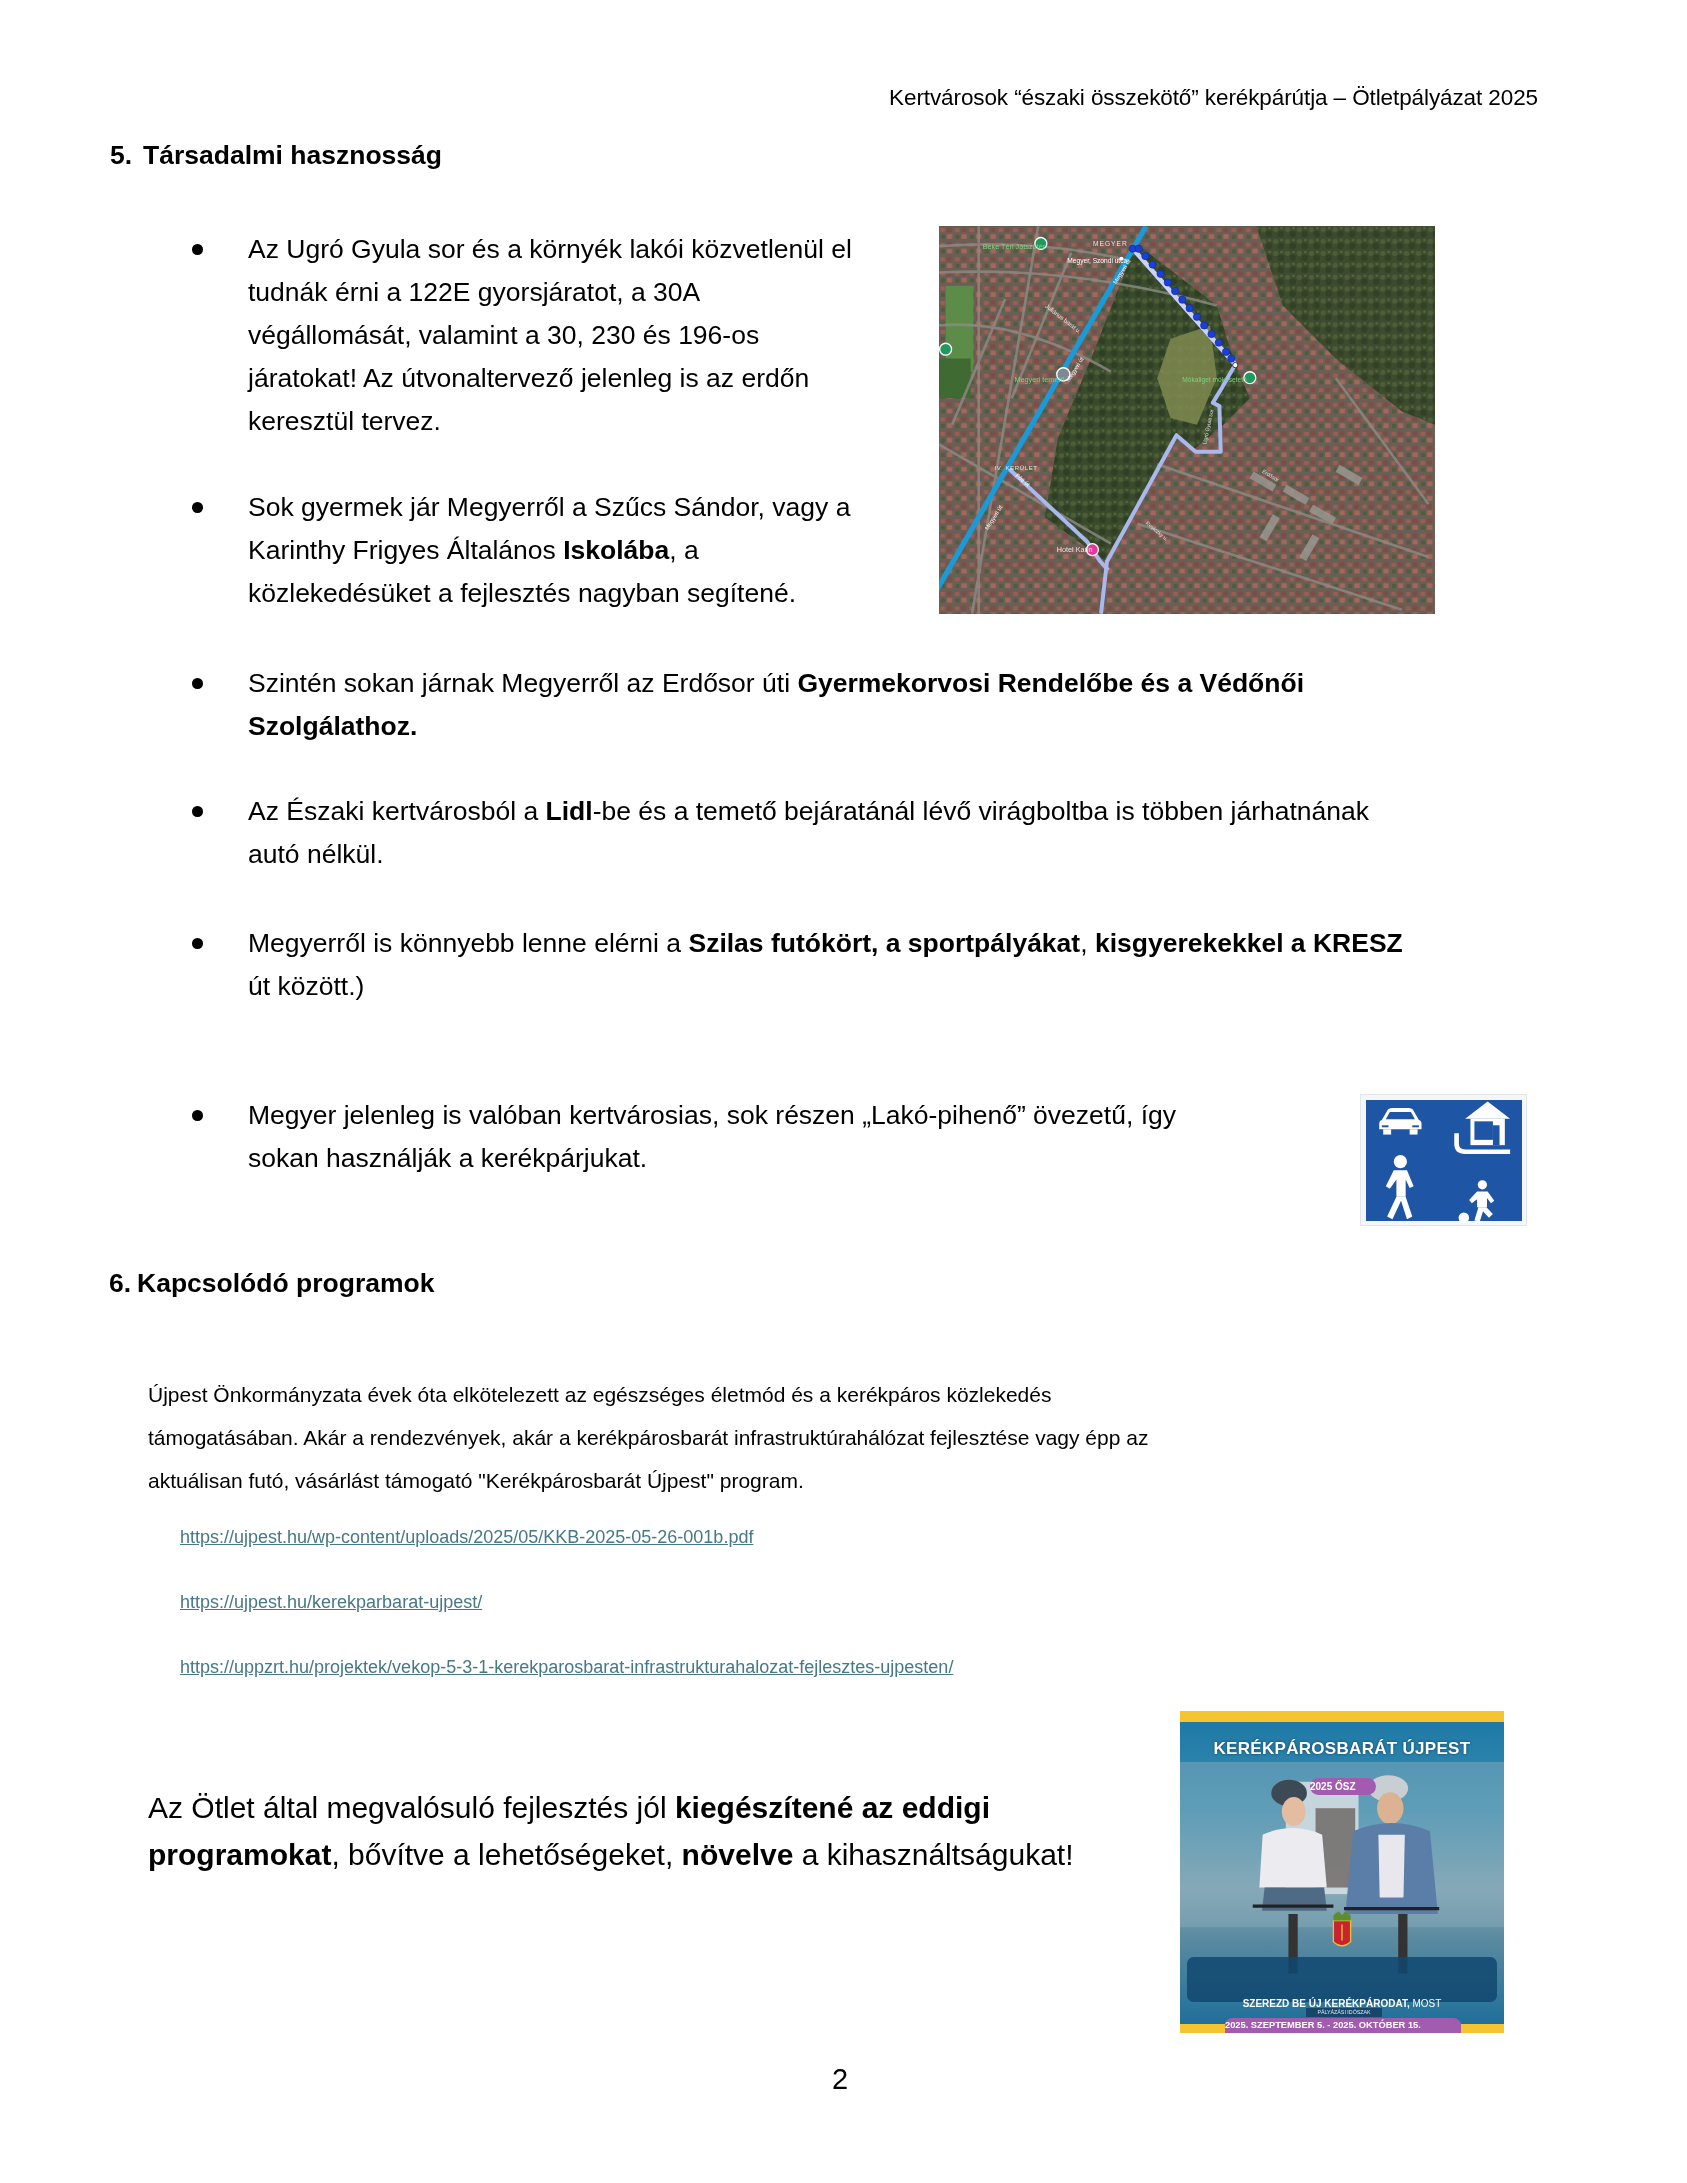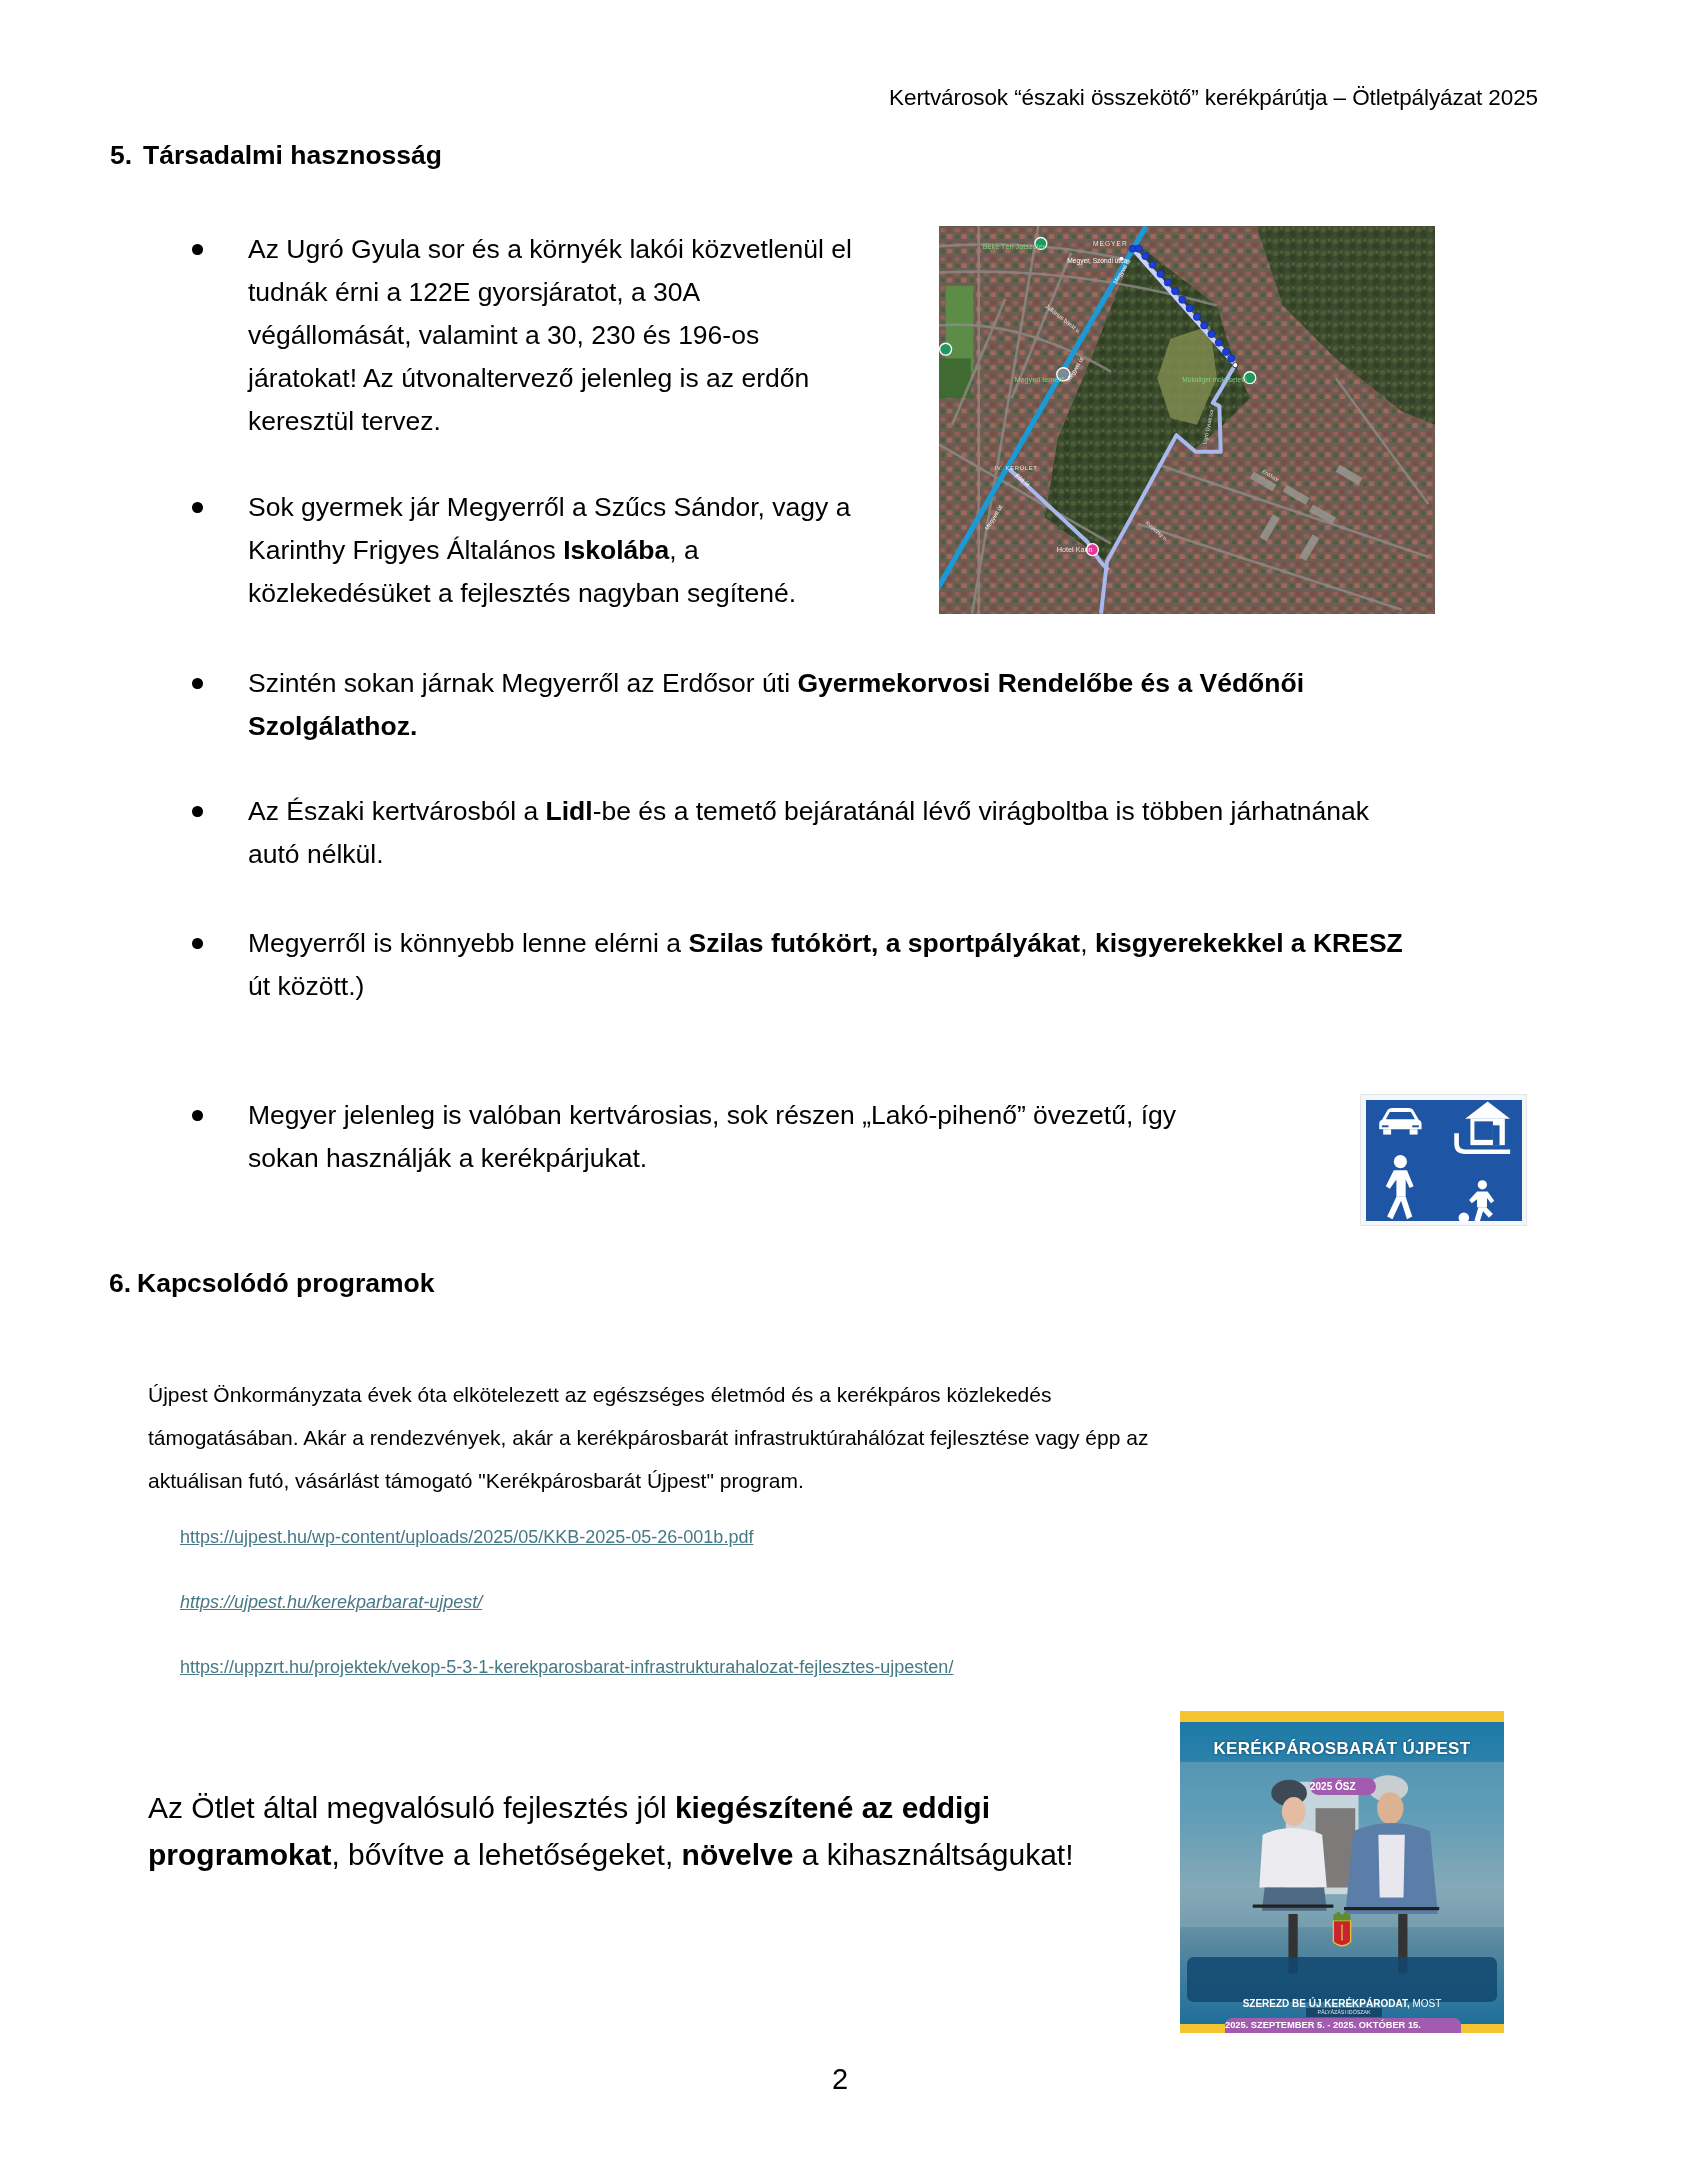--- a/index.html
+++ b/index.html
@@ -249,21 +249,21 @@
   <span class="txt" style="left:28px;">Kapcsolódó programok</span>
 </div>
 
 <div class="para" style="top:1373px;">
   <span class="line">Újpest Önkormányzata évek óta elkötelezett az egészséges életmód és a kerékpáros közlekedés</span>
   <span class="line">támogatásában. Akár a rendezvények, akár a kerékpárosbarát infrastruktúrahálózat fejlesztése vagy épp az</span>
   <span class="line">aktuálisan futó, vásárlást támogató "Kerékpárosbarát Újpest" program.</span>
 </div>
 
 <a class="link" style="top:1527px;">https://ujpest.hu/wp-content/uploads/2025/05/KKB-2025-05-26-001b.pdf</a>
-<a class="link" style="top:1592px;font-style:italic;">https://ujpest.hu/kerekparbarat-ujpest/</a>
+<a class="link" style="top:1592px;">https://ujpest.hu/kerekparbarat-ujpest/</a>
 <a class="link" style="top:1657px;">https://uppzrt.hu/projektek/vekop-5-3-1-kerekparosbarat-infrastrukturahalozat-fejlesztes-ujpesten/</a>
 
 <div class="final" style="top:1784px;">
     <span class="line"><span>Az Ötlet által megvalósuló fejlesztés jól </span><b>kiegészítené az eddigi</b></span>
     <span class="line"><b>programokat</b><span>, bővítve a lehetőségeket, </span><b>növelve</b><span> a kihasználtságukat!</span></span>
   </div>
 
 <div class="poster">
   <div class="inner">
     <svg width="324" height="302" viewBox="0 0 490 456" xmlns="http://www.w3.org/2000/svg" style="position:absolute;left:0;top:0;">

